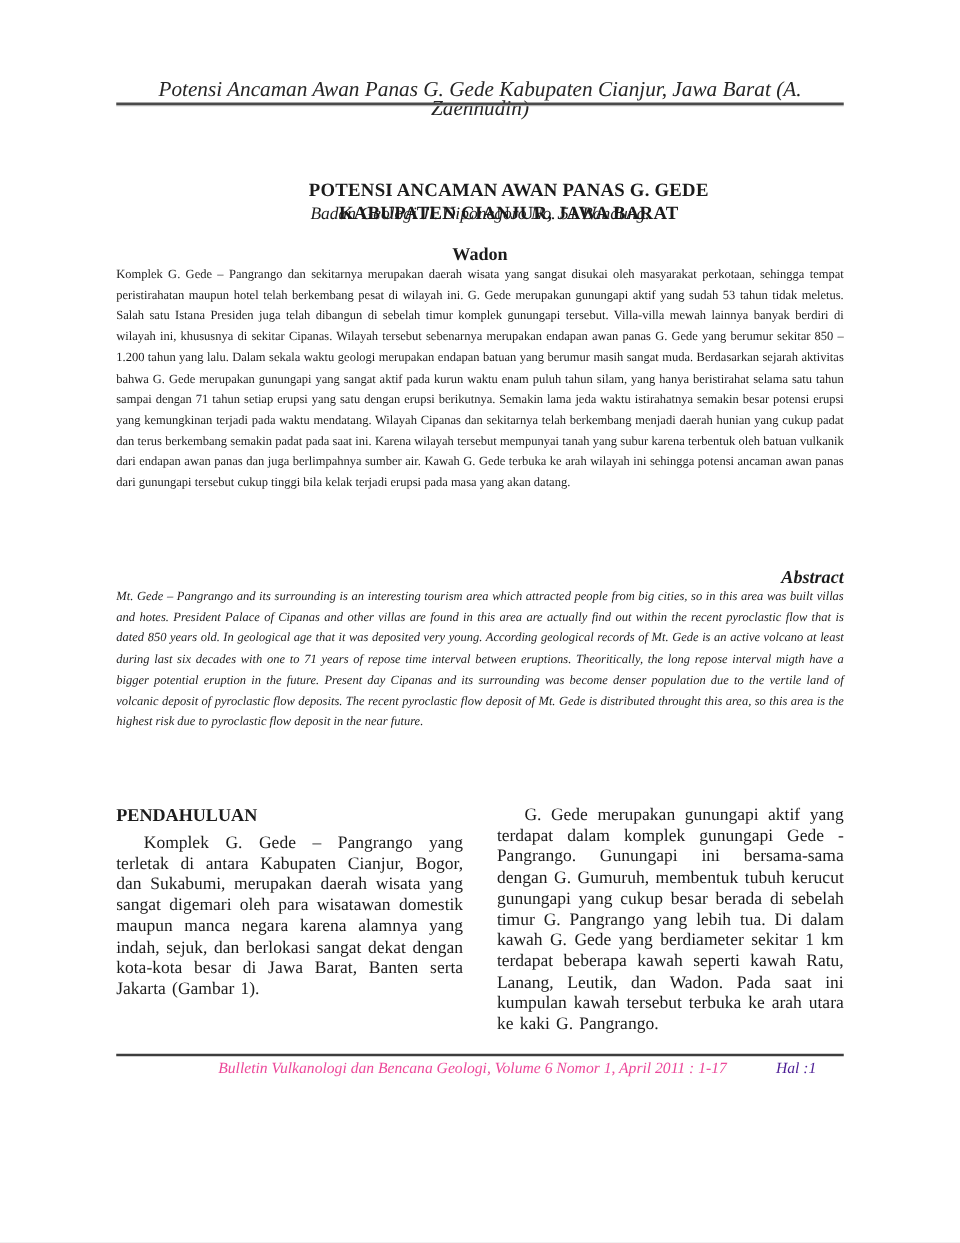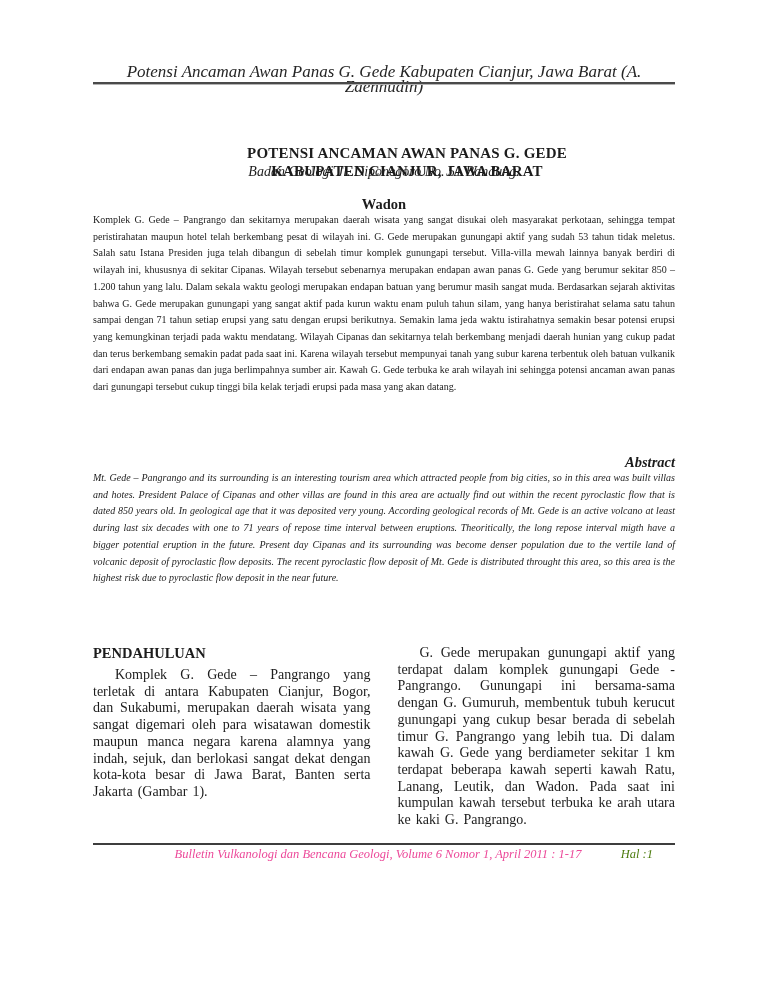--- a/index.html
+++ b/index.html
@@ -89,21 +89,21 @@
     top:847px;left:93px;width:570px;
     text-align:center;
     font-style:italic;
     font-size:12.5px;line-height:15px;
     color:#ec4899;
   }
   .foot-page{
     top:847px;right:115px;
     font-style:italic;
     font-size:12.5px;line-height:15px;
-    color:#4d7c0f;
+    color:#4c1d95;
     text-align:center;
   }
 </style>
 </head>
 <body>
 
 <div class="page">
 
   <div class="abs running-head">Potensi Ancaman Awan Panas G. Gede Kabupaten Cianjur, Jawa Barat (A. Zaennudin)</div>
 

